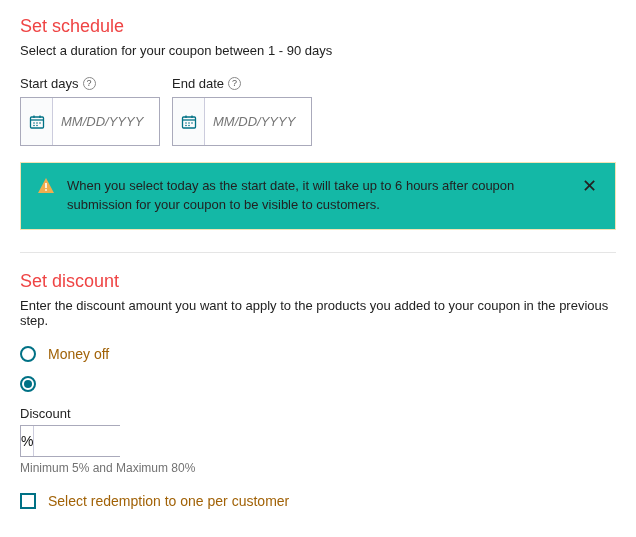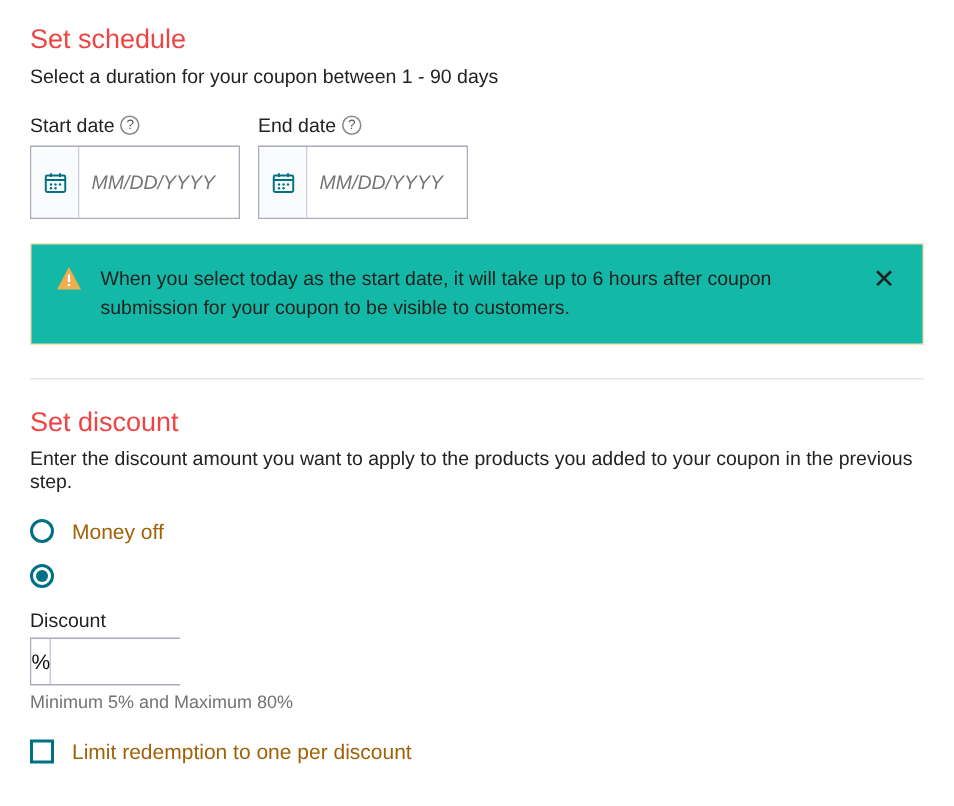--- a/index.html
+++ b/index.html
@@ -162,21 +162,21 @@
 </style>
 </head>
 <body>
 
 <h2 class="section-title">Set schedule</h2>
 <p class="section-desc">Select a duration for your coupon between 1 - 90 days</p>
 
 <div class="date-row">
   <div class="date-block">
     <div class="date-label">
-      <span>Start date</span>
+      <span>Start days</span>
       <span class="help-icon">?</span>
     </div>
     <div class="date-input-wrapper">
       <div class="cal-btn">
         <svg width="16" height="16" viewBox="0 0 16 16">
           <rect x="1.5" y="3" width="13" height="11" rx="1" fill="none" stroke="#007185" stroke-width="1.3"></rect>
           <line x1="1.5" y1="6" x2="14.5" y2="6" stroke="#007185" stroke-width="1.3"></line>
           <line x1="5" y1="1.5" x2="5" y2="4" stroke="#007185" stroke-width="1.3"></line>
           <line x1="11" y1="1.5" x2="11" y2="4" stroke="#007185" stroke-width="1.3"></line>
           <circle cx="5" cy="9" r="0.8" fill="#007185"></circle>
@@ -242,14 +242,14 @@
 
 <div class="field-label">Discount</div>
 <div class="pct-wrapper">
   <div class="pct-symbol">%</div>
   <input type="text" class="pct-input" style="">
 </div>
 <div class="hint">Minimum 5% and Maximum 80%</div>
 
 <div class="check-row">
   <span class="checkbox"></span>
-  <span>Limit redemption to one per discount</span>
+  <span>Select redemption to one per customer</span>
 </div>
 
 </body></html>

